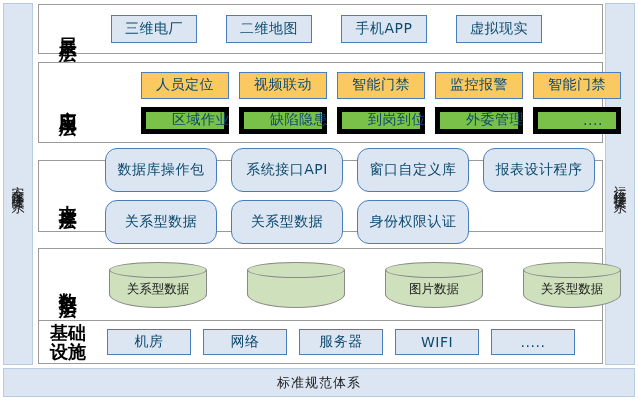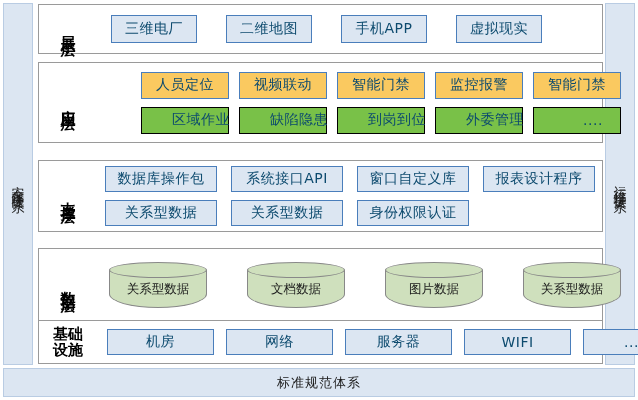--- a/index.html
+++ b/index.html
@@ -74,21 +74,21 @@
     border: 1px solid #9a9a9a;
     display: flex;
     align-items: center;
   }
   .layer-label {
     width: 58px;
     flex: 0 0 58px;
     display: flex;
     align-items: center;
     justify-content: center;
-    font-size: 15px;
+    font-size: 18px;
     font-weight: bold;
     color: #000000;
     line-height: 1.08;
     text-align: center;
     letter-spacing: 1px;
   }
   .layer-label.vert {
     writing-mode: vertical-rl;
     text-orientation: upright;
     letter-spacing: 4px;
@@ -126,37 +126,37 @@
   .node.blue {
     background: #dce6f2;
     border: 1px solid #4a7ebb;
   }
   .node.yellow {
     background: #fac960;
     border: 1px solid #4a7ebb;
   }
   .node.green {
     background: #79c148;
-    border: 1px solid #000000;
+    border: 5px solid #000000;
     padding-left: 32px;
   }
 
   
   #layer-presentation { top: 4px; height: 50px; }
   #layer-presentation .node { width: 86px; height: 28px; }
   #layer-presentation .row { gap: 29px; padding-left: 14px; }
 
   
   #layer-application { top: 62px; height: 81px; gap: 36px; }
   #layer-application .node { width: 88px; height: 27px; }
   #layer-application .row { gap: 10px; padding-left: 8px; }
 
   
   #layer-support { top: 160px; height: 72px; }
-  #layer-support .node { width: 112px; height: 26px; }
+  #layer-support .node { width: 112px; height: 44px; border-radius: 12px; }
   #layer-support .row { gap: 14px; padding-left: 8px; }
 
   
   #layer-data { top: 248px; height: 73px; }
   #layer-data .row { gap: 40px; padding-left: 12px; }
   .cylinder {
     position: relative;
     width: 98px;
     height: 46px;
     box-sizing: border-box;
@@ -195,21 +195,21 @@
     display: flex;
     align-items: center;
     justify-content: center;
     font-size: 12.5px;
     color: #1a1a1a;
     white-space: nowrap;
   }
 
   
   #layer-infra { top: 320px; height: 44px; }
-  #layer-infra .node { width: 107px; height: 26px; }
+  #layer-infra .node { width: 84px; height: 26px; }
   #layer-infra .row { gap: 12px; padding-left: 10px; }
 </style>
 </head>
 <body>
 
 <div id="diagram">
 
   <div class="rail rail-left">
     <span class="rail-text">安全保障体系</span>
   </div>
@@ -269,21 +269,20 @@
       <div class="layer-body">
         <div class="row">
           <div class="cylinder">
             <div class="cyl-body"></div>
             <div class="cyl-top"></div>
             <div class="cyl-label">关系型数据</div>
           </div>
           <div class="cylinder">
             <div class="cyl-body"></div>
             <div class="cyl-top"></div>
-            <div class="cyl-label">文档数据</div>
           </div>
           <div class="cylinder">
             <div class="cyl-body"></div>
             <div class="cyl-top"></div>
             <div class="cyl-label">图片数据</div>
           </div>
           <div class="cylinder">
             <div class="cyl-body"></div>
             <div class="cyl-top"></div>
             <div class="cyl-label">关系型数据</div>

